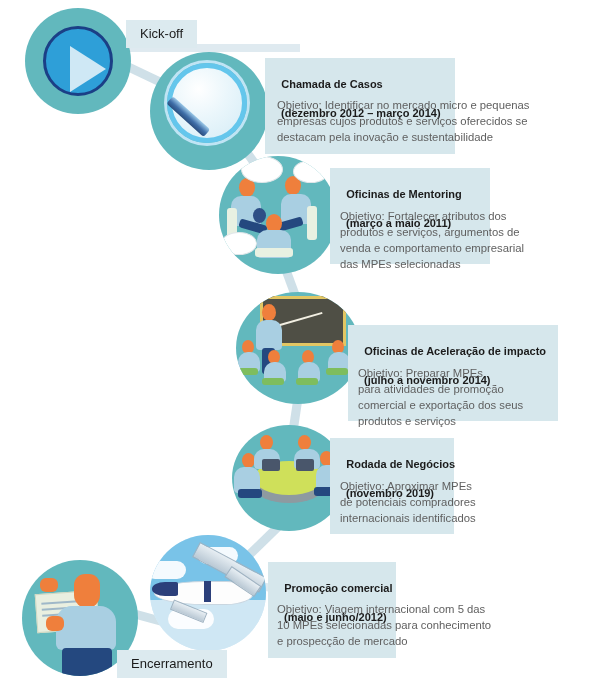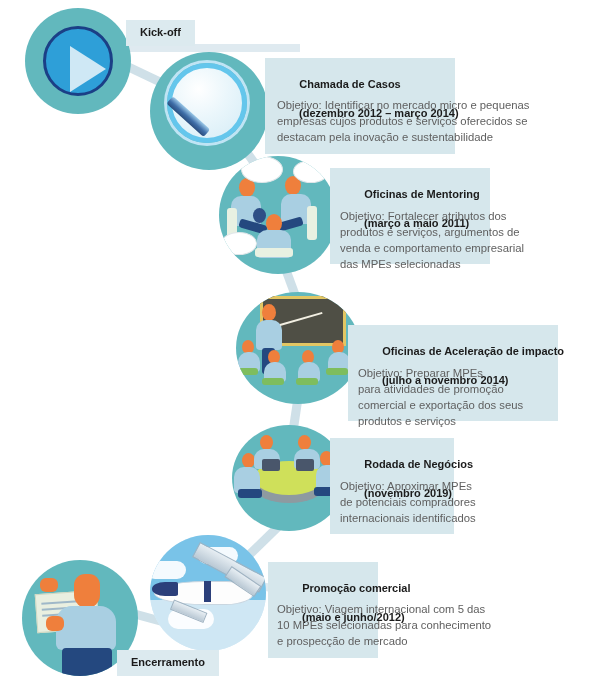--- a/index.html
+++ b/index.html
@@ -52,25 +52,25 @@
     z-index: 5;
     box-sizing: border-box;
     padding: 3px 10px 4px 10px;
     line-height: 1.32;
     font-size: 11.5px;
     white-space: pre;
   }
   .chip.stage-title {
     font-weight: bold;
     font-size: 11px;
-    padding: 4px 12px 5px 22px;
+    padding: 4px 12px 5px 4px;
   }
   .chip.simple {
-    font-weight: bold;
-    font-size: 11px;
+    font-weight: normal;
+    font-size: 13px;
     padding: 5px 14px 6px 14px;
     background: #dceaef;
   }
   .chip .sub {
     display: block;
     padding-left: 12px;
     font-weight: bold;
   }
 
   
@@ -358,21 +358,21 @@
     <div class="cloud" style="left:48px; top:12px; width:40px; height:17px;"></div>
     <div class="cloud" style="left:18px; top:74px; width:46px; height:20px;"></div>
 
     <div class="plane-wing" style="left:46px; top:6px; width:74px; height:15px; transform:rotate(28deg); transform-origin:0 50%;"></div>
     <div class="plane-body" style="left:4px; top:46px; width:98px; height:22px;"></div>
     <div class="plane-nose" style="left:2px; top:47px; width:26px; height:14px;"></div>
     <div class="plane-stripe" style="left:54px; top:46px; width:7px; height:21px;"></div>
     <div class="plane-wing" style="left:78px; top:30px; width:34px; height:11px; transform:rotate(34deg); transform-origin:0 50%;"></div>
     <div class="plane-wing" style="left:22px; top:64px; width:34px; height:9px; transform:rotate(22deg); transform-origin:0 50%;"></div>
   </div>
-  <div class="chip stage-title" style="left:268px; top:562px; width:110px;">
+  <div class="chip stage-title" style="left:268px; top:562px; width:128px;">
     <span>Promoção comercial</span>
     <span class="sub">(maio e junho/2012)</span>
   </div>
   <div class="objective" style="left:277px; top:601px; width:315px;">Objetivo: Viagem internacional com 5 das
 10 MPEs selecionadas para conhecimento
 e prospecção de mercado</div>
 
   <div class="node" style="left:22px; top:560px; width:116px; height:116px;">
     <div class="cert-card">
       <div class="cert-line" style="top:22%;"></div>

